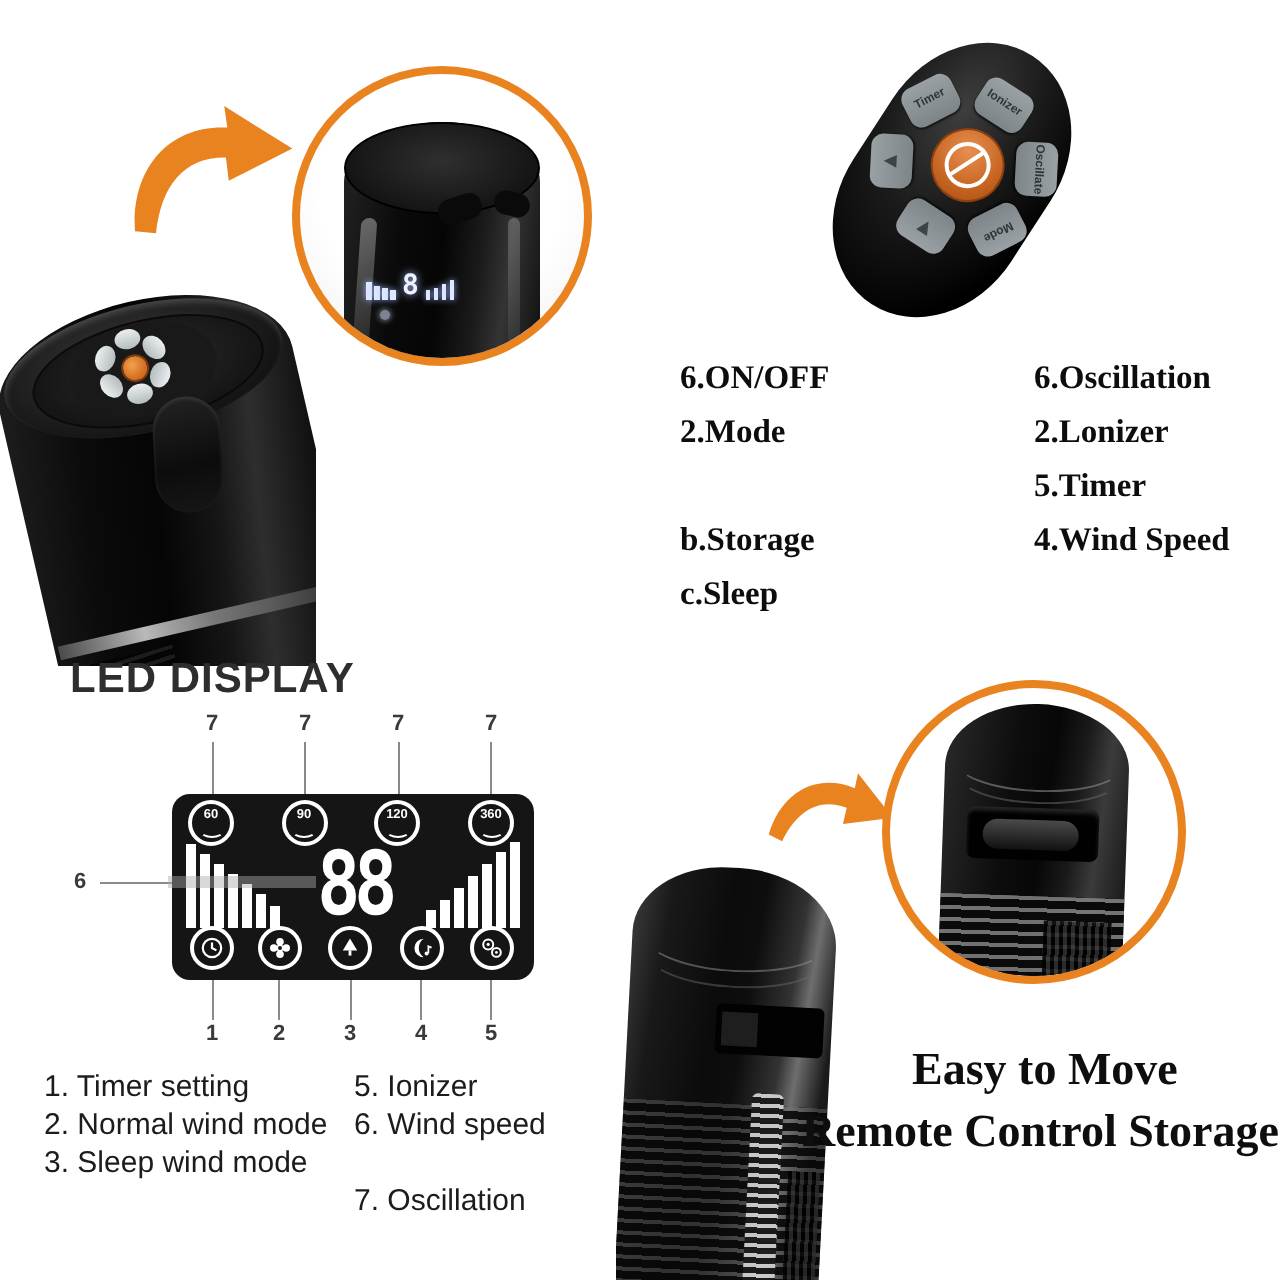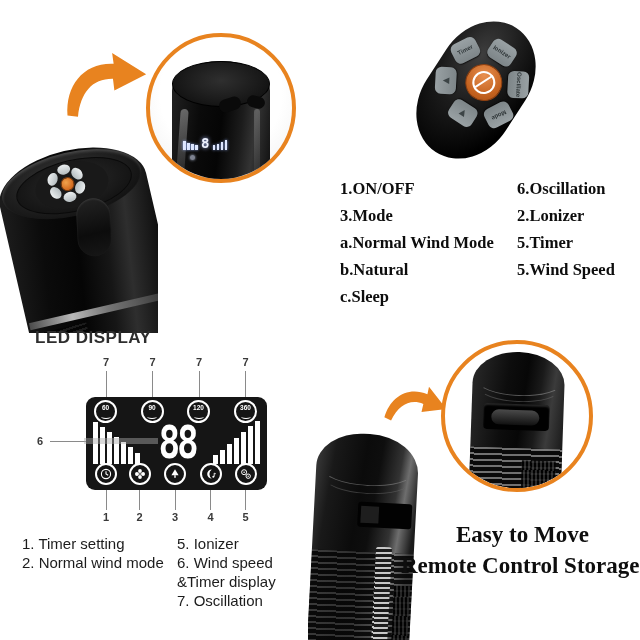--- a/index.html
+++ b/index.html
@@ -5,21 +5,21 @@
   html,body{margin:0;padding:0;background:#fff;}
   .stage{position:relative;width:640px;height:640px;background:#fff;overflow:hidden;
          font-family:"Liberation Sans",sans-serif;}
   .abs{position:absolute;}
   
   .serifbold{font-family:"Liberation Serif",serif;font-weight:bold;color:#0e0e0e;}
   .title-cp{left:133px;top:227px;font-size:29px;letter-spacing:.5px;}
   .title-easy{left:456px;top:522px;font-size:23px;}
   .title-store{left:401px;top:553px;font-size:23px;}
   .feat{font-family:"Liberation Serif",serif;font-weight:bold;font-size:16.5px;color:#0d0d0d;white-space:nowrap;}
-  .led-head{left:35px;top:328px;font-size:17px;font-weight:bold;color:#2e2e2e;letter-spacing:.5px;}
+  .led-head{left:35px;top:328px;font-size:21px;font-weight:bold;color:#2e2e2e;letter-spacing:.5px;}
   .legend{font-size:15px;color:#1c1c1c;white-space:nowrap;}
   .callout{font-size:11px;font-weight:bold;color:#3a3a3a;width:12px;text-align:center;}
   
   .arrow1{left:62px;top:50px;width:88px;height:72px;transform:rotate(6deg);}
   .arrow2{left:386px;top:376px;width:62px;height:62px;transform:rotate(26deg);}
   
   .tl-fan{left:-18px;top:88px;width:176px;height:245px;overflow:hidden;}
   .tl-group{position:absolute;inset:0;transform:rotate(-13deg);transform-origin:60% 30%;}
   .tl-body{position:absolute;left:10px;top:58px;width:150px;height:210px;
            border-radius:75px 75px 0 0/40px 40px 0 0;
@@ -177,29 +177,28 @@
       <div class="rbtn rbtn-arrow" style="left:34.5px;top:89.5px;transform:rotate(180deg)"><span>▼</span></div>
       <div class="rbtn rbtn-arrow" style="left:3.3px;top:71.5px;transform:rotate(240deg)"><span>▲</span></div>
       <div class="rbtn" style="left:3.3px;top:35.5px;transform:rotate(300deg)"><span>Timer</span></div>
       <div class="rpower">
         <div class="rpower-ring"></div>
         <div class="rpower-line"></div>
       </div>
     </div>
   </div>
 
-  <div class="abs feat" style="left:340px;top:179px">1.ON/OFF</div>
-  <div class="abs feat" style="left:340px;top:206px">3.Mode</div>
-  <div class="abs feat" style="left:340px;top:233px">a.Normal Wind Mode</div>
-  <div class="abs feat" style="left:340px;top:260px">b.Natural</div>
+  <div class="abs feat" style="left:340px;top:179px">6.ON/OFF</div>
+  <div class="abs feat" style="left:340px;top:206px">2.Mode</div>
+  <div class="abs feat" style="left:340px;top:260px">b.Storage</div>
   <div class="abs feat" style="left:340px;top:287px">c.Sleep</div>
   <div class="abs feat" style="left:517px;top:179px">6.Oscillation</div>
   <div class="abs feat" style="left:517px;top:206px">2.Lonizer</div>
   <div class="abs feat" style="left:517px;top:233px">5.Timer</div>
-  <div class="abs feat" style="left:517px;top:260px">5.Wind Speed</div>
+  <div class="abs feat" style="left:517px;top:260px">4.Wind Speed</div>
 
   <div class="abs led-head">LED DISPLAY</div>
 
   <div class="abs callout" style="left:100px;top:356px">7</div>
   <div class="abs callout" style="left:146.5px;top:356px">7</div>
   <div class="abs callout" style="left:193px;top:356px">7</div>
   <div class="abs callout" style="left:239.5px;top:356px">7</div>
   <div class="cline" style="left:105.5px;top:371px;height:26px"></div>
   <div class="cline" style="left:152px;top:371px;height:26px"></div>
   <div class="cline" style="left:198.5px;top:371px;height:26px"></div>
@@ -292,23 +291,23 @@
   <div class="cline" style="left:210px;top:490px;height:20px"></div>
   <div class="cline" style="left:245px;top:490px;height:20px"></div>
   <div class="abs callout" style="left:100px;top:511px">1</div>
   <div class="abs callout" style="left:133.5px;top:511px">2</div>
   <div class="abs callout" style="left:169px;top:511px">3</div>
   <div class="abs callout" style="left:204.5px;top:511px">4</div>
   <div class="abs callout" style="left:239.5px;top:511px">5</div>
 
   <div class="abs legend" style="left:22px;top:535px">1. Timer setting</div>
   <div class="abs legend" style="left:22px;top:554px">2. Normal wind mode</div>
+  <div class="abs legend" style="left:22px;top:573px">3. Sleep wind mode</div>
   <div class="abs legend" style="left:177px;top:535px">5. Ionizer</div>
   <div class="abs legend" style="left:177px;top:554px">6. Wind speed</div>
-  <div class="abs legend" style="left:177px;top:573px">&amp;Timer display</div>
   <div class="abs legend" style="left:177px;top:592px">7. Oscillation</div>
 
   <div class="abs br-fan">
     <div class="br-body">
       <div class="seamarc" style="left:6px;top:20px;width:90px;height:30px;border-bottom-color:rgba(150,150,150,.5)"></div>
       <div class="seamarc" style="left:8px;top:30px;width:86px;height:28px;border-bottom-color:rgba(110,110,110,.45)"></div>
       <div class="br-slot"></div>
       <div class="br-slot-in"></div>
       <div class="br-ribs"></div>
       <div class="br-shine"></div>

